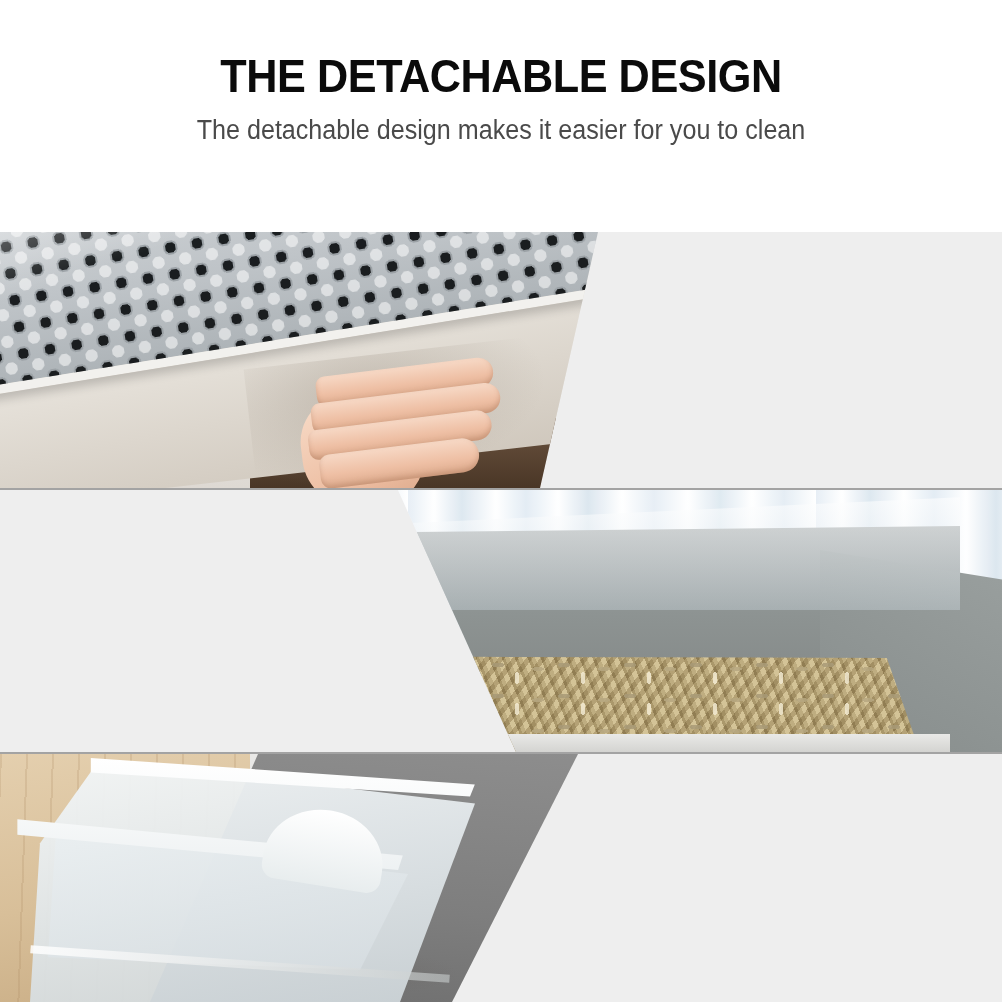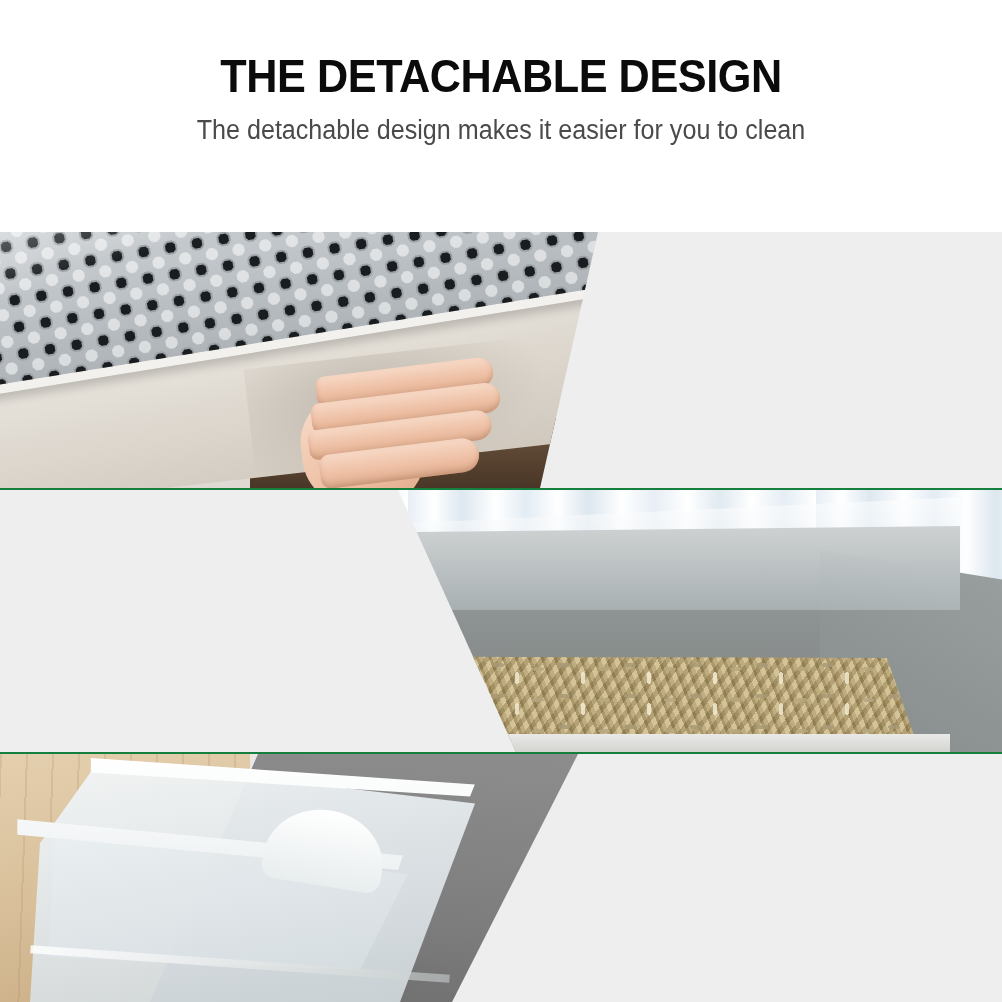--- a/index.html
+++ b/index.html
@@ -4,21 +4,21 @@
 <style>
   html,body{margin:0;padding:0;}
   body{
     width:1002px;height:1002px;
     background:#ffffff;
     font-family:"Liberation Sans", sans-serif;
     overflow:hidden;
   }
   #infographic{
     position:relative;width:1002px;height:1002px;
-    background:#15803d;
+    background:#a3a3a3;
   }
 
   
   .header{
     position:absolute;left:0;top:0;width:1002px;height:232px;
     background:#ffffff;
     text-align:center;
   }
   .title{
     position:absolute;left:0;top:48px;width:1002px;

